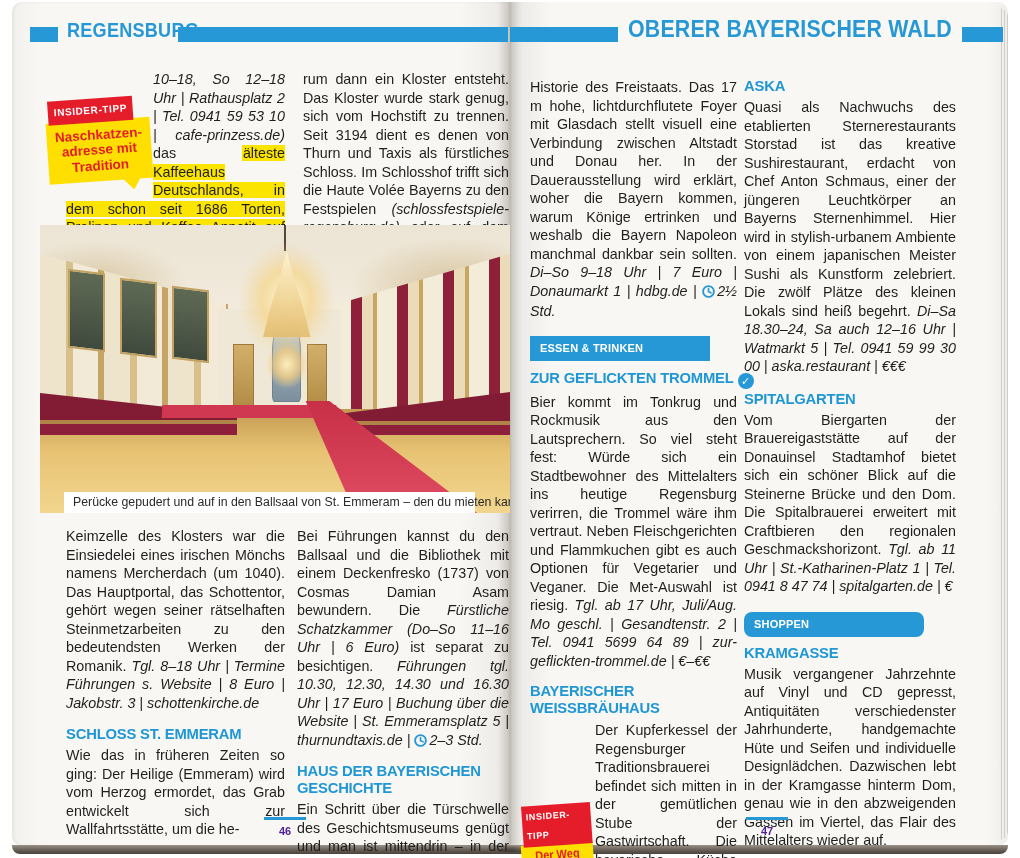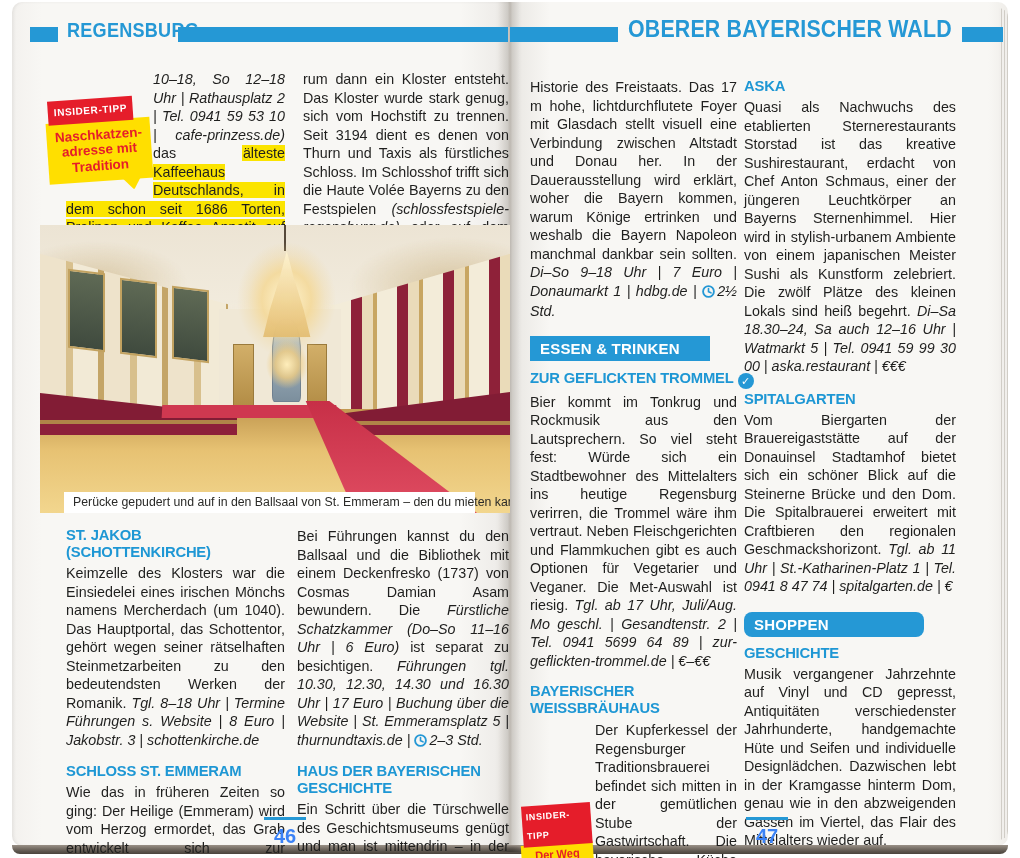--- a/index.html
+++ b/index.html
@@ -23,25 +23,25 @@
     background:radial-gradient(20px 9px at 50% 100%,#3f3a34,rgba(0,0,0,0) 75%);}
   
   .hbar{position:absolute;height:15px;background:#2598d5;}
   .htitle{position:absolute;font-weight:bold;color:#2598d5;transform-origin:left top;white-space:nowrap;}
   
   .col{position:absolute;}
   .para{font-size:14.3px;line-height:18.5px;text-align:justify;hyphens:auto;}
   .ital{font-style:italic;}
   .hl{background:#fbe400;padding:0 1px;}
   h3.sec{margin:0 0 3px 0;font-size:14.8px;line-height:17px;font-weight:bold;color:#1e97d4;letter-spacing:-.2px;}
-  .banner{background:#2598d5;color:#fff;font-weight:bold;font-size:15px;letter-spacing:.2px;
+  .banner{background:#2598d5;color:#fff;font-weight:bold;font-size:11px;letter-spacing:.2px;
           height:25px;line-height:25px;padding-left:10px;width:180px;box-sizing:border-box;}
   .pagenum{position:absolute;width:90px;text-align:center;}
   .pagenum .pline{width:42px;height:3px;background:#2598d5;margin:0 auto 5px auto;}
-  .pagenum .pn{font-weight:bold;font-size:20px;color:#3b82f6;}
+  .pagenum .pn{font-weight:bold;font-size:11px;color:#4c1d95;}
   
   .clock{display:inline-block;vertical-align:-2px;margin-right:2px;}
   .badge{display:inline-block;width:16px;height:16px;border-radius:50%;background:#2598d5;color:#fff;
          font-size:11px;line-height:16px;text-align:center;vertical-align:-2px;margin-left:4px;font-weight:bold;}
   
   .tipwrap{position:absolute;transform:rotate(-4deg);transform-origin:left top;z-index:5;}
   .tiplabel{display:inline-block;background:#e51d2a;color:#fff;font-weight:bold;font-size:10px;
             letter-spacing:.6px;padding:2.5px 6px;margin-left:3px;position:relative;z-index:2;}
   .tipbubble{position:relative;background:#ffdf00;padding:7px 7px 8px 7px;margin-top:-2px;text-align:center;}
   .tipbubble .tline{color:#e51d2a;font-weight:bold;line-height:1.16;}
@@ -153,21 +153,20 @@
     <div class="ph ph-carpet-x"></div>
     <div class="ph ph-carpet"></div>
     <div class="ph ph-rod"></div>
     <div class="ph ph-chand-glow"></div>
     <div class="ph ph-chand"></div>
     <div class="ph ph-chand2"></div>
     <div class="ph ph-caption">Perücke gepudert und auf in den Ballsaal von St. Emmeram – den du mieten kannst</div>
   </div>
 
   <div class="col" style="left:66px;top:527px;width:219px;">
-    <h3 class="sec">ST. JAKOB (SCHOTTENKIRCHE)</h3>
     <p class="para" style="margin:0;">
       <span>Keimzelle des Klosters war die Einsiedelei eines irischen Mönchs namens Mercherdach (um 1040). Das Hauptportal, das Schottentor, gehört wegen seiner rätselhaften Steinmetzarbeiten zu den bedeutendsten Werken der Romanik. </span><span class="ital">Tgl. 8–18 Uhr | Termine Führungen s. Website | 8 Euro | Jakobstr. 3 | schottenkirche.de</span>
     </p>
     <h3 class="sec" style="margin-top:14px;">SCHLOSS ST. EMMERAM</h3>
     <p class="para" style="margin:0;">
       <span>Wie das in früheren Zeiten so ging: Der Heilige (Emmeram) wird vom Herzog ermordet, das Grab entwickelt sich zur Wallfahrtsstätte, um die he-</span>
     </p>
   </div>
 
   <div class="col" style="left:297px;top:527px;width:212px;">
@@ -217,21 +216,21 @@
   <div class="col" style="left:744px;top:78px;width:212px;">
     <h3 class="sec">ASKA</h3>
     <p class="para" style="margin:0;">
       <span>Quasi als Nachwuchs des etablierten Sternerestaurants Storstad ist das kreative Sushirestaurant, erdacht von Chef Anton Schmaus, einer der jüngeren Leuchtkörper an Bayerns Sternenhimmel. Hier wird in stylish-urbanem Ambiente von einem japanischen Meister Sushi als Kunstform zelebriert. Die zwölf Plätze des kleinen Lokals sind heiß begehrt. </span><span class="ital">Di–Sa 18.30–24, Sa auch 12–16 Uhr | Watmarkt 5 | Tel. 0941 59 99 30 00 | aska.restaurant | €€€</span>
     </p>
     <h3 class="sec" style="margin-top:15px;">SPITALGARTEN</h3>
     <p class="para" style="margin:0;">
       <span>Vom Biergarten der Brauereigaststätte auf der Donauinsel Stadtamhof bietet sich ein schöner Blick auf die Steinerne Brücke und den Dom. Die Spitalbrauerei erweitert mit Craftbieren den regionalen Geschmackshorizont. </span><span class="ital">Tgl. ab 11 Uhr | St.-Katharinen-Platz 1 | Tel. 0941 8 47 74 | spitalgarten.de | €</span>
     </p>
     <div class="banner" style="margin-top:16px;border-radius:8px;">SHOPPEN</div>
-    <h3 class="sec" style="margin-top:8px;">GESCHICHTE</h3>
+    <h3 class="sec" style="margin-top:8px;">KRAMGASSE</h3>
     <p class="para" style="margin:0;">
       <span>Musik vergangener Jahrzehnte auf Vinyl und CD gepresst, Antiquitäten verschiedenster Jahrhunderte, handgemachte Hüte und Seifen und individuelle Designlädchen. Dazwischen lebt in der Kramgasse hinterm Dom, genau wie in den abzweigenden Gassen im Viertel, das Flair des Mittelalters wieder auf.</span>
     </p>
 
   </div>
 
   <div class="pagenum" style="left:722px;top:817px;">
     <div class="pline"></div>
     <div class="pn">47</div>
   </div>

